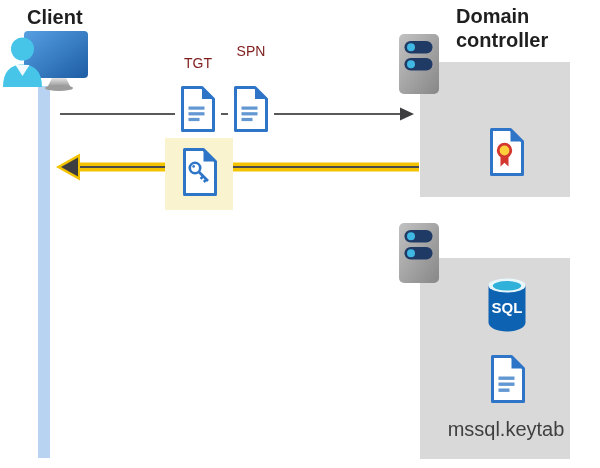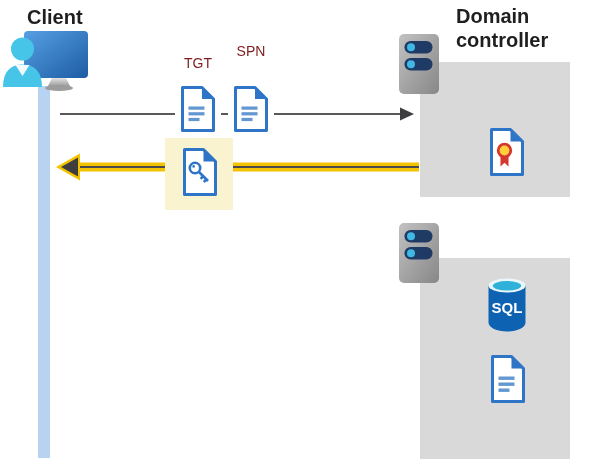--- a/index.html
+++ b/index.html
@@ -142,14 +142,15 @@
   </svg>
 
   <svg class="abs" style="left:489px;top:354px;" width="38" height="50" viewBox="0 0 38 50">
     <path d="M3.5 2.5 H22.5 L34.5 14.5 V47.5 H3.5 Z" fill="#ffffff" stroke="#2E75C8" stroke-width="3" stroke-linejoin="round"></path>
     <path d="M22.5 2.5 V14.5 H34.5 Z" fill="#2E75C8"></path>
     <rect x="9.5" y="22.5" width="16" height="3.4" fill="#6297D1"></rect>
     <rect x="9.5" y="28.5" width="16" height="3.4" fill="#6297D1"></rect>
     <rect x="9.5" y="34.5" width="11" height="3.4" fill="#6297D1"></rect>
   </svg>
 
+  <div class="abs keytab" style="left:420px;top:418px;width:172px;">mssql.keytab</div>
 
 </div>
 
 </body></html>

